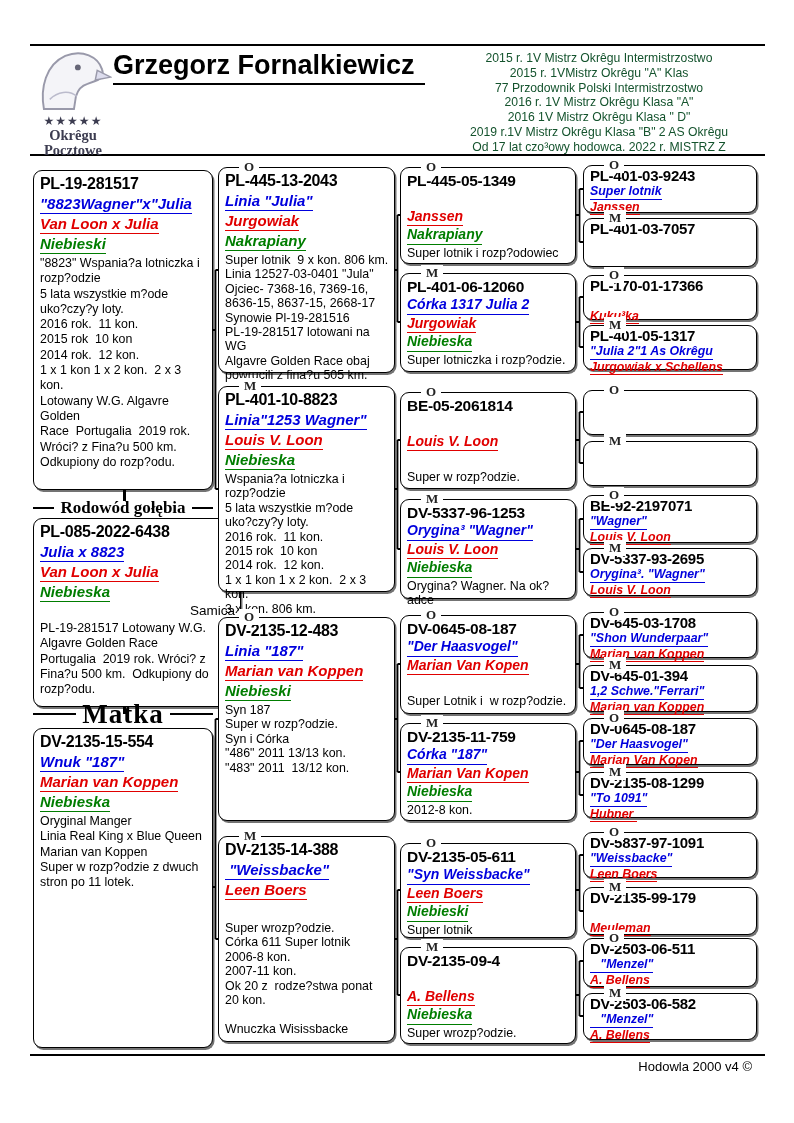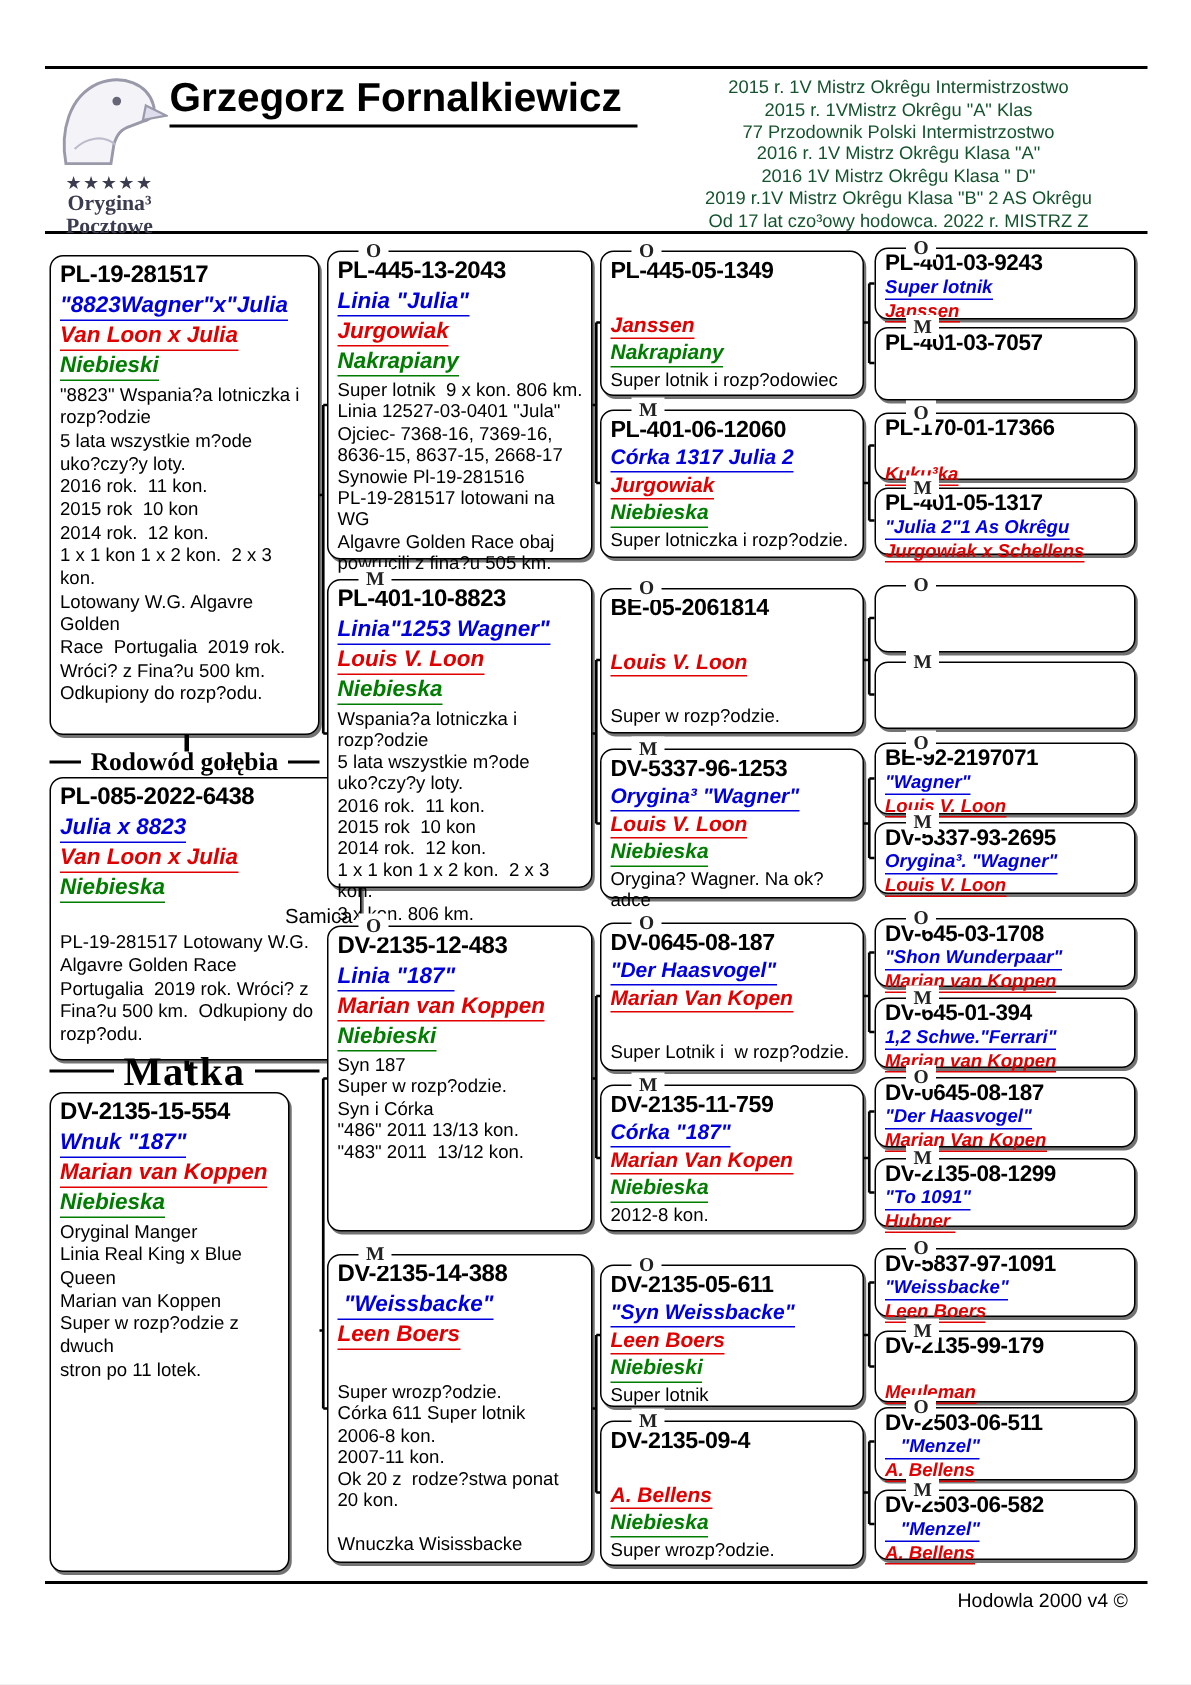--- a/index.html
+++ b/index.html
@@ -59,21 +59,21 @@
   <div class="hr" style="left:30px;top:1054px;width:735px;height:1.6px"></div>
 
   <div class="logo">
     <svg width="78" height="62" viewBox="0 0 80 64">
       <path d="M10 62 C6 40 12 16 32 7 C50 0 66 8 70 21 C72 27 70 31 63 33 L55 36 C48 38 45 42 43 49 L41 62 Z" fill="#f4f4f8" stroke="#99a" stroke-width="2"></path>
       <circle cx="45" cy="19" r="3" fill="#667"></circle>
       <path d="M65 22 L79 29 L63 32 Z" fill="#dde" stroke="#99a" stroke-width="1.5"></path>
       <path d="M16 52 C24 44 36 42 44 49" fill="none" stroke="#bbc" stroke-width="1.5"></path>
     </svg>
     <div class="stars">★★★★★</div>
-    <div class="cap">Orygina³</div>
+    <div class="cap">Okrêgu</div>
     <div class="cap">Pocztowe</div>
   </div>
 
   <div class="owner-name">Grzegorz Fornalkiewicz</div>
 
   <div class="achievements">
     <div>2015 r. 1V Mistrz Okrêgu Intermistrzostwo</div>
     <div>2015 r. 1VMistrz  Okrêgu "A" Klas</div>
     <div>77 Przodownik Polski Intermistrzostwo</div>
     <div>2016 r. 1V Mistrz Okrêgu Klasa "A"</div>
@@ -118,21 +118,21 @@
 Portugalia  2019 rok. Wróci? z
 Fina?u 500 km.  Odkupiony do
 rozp?odu.</div>
   </div>
 
   <div class="ptitle t-big" style="left:33px;top:700px;width:180px;height:28px">
     <div class="tline"></div>
     <span class="ttext">Matka</span>
     <div class="tline"></div>
   </div>
-  <div class="pbox c1" style="left:33px;top:728px;width:160px;height:320px">
+  <div class="pbox c1" style="left:33px;top:728px;width:180px;height:320px">
     <div class="ring">DV-2135-15-554</div>
     <div class="slot blue"><span>Wnuk "187"</span></div>
     <div class="slot red"><span>Marian van Koppen</span></div>
     <div class="slot green"><span>Niebieska</span></div>
     <div class="desc">Oryginal Manger
 Linia Real King x Blue Queen
 Marian van Koppen
 Super w rozp?odzie z dwuch
 stron po 11 lotek.</div>
   </div>

